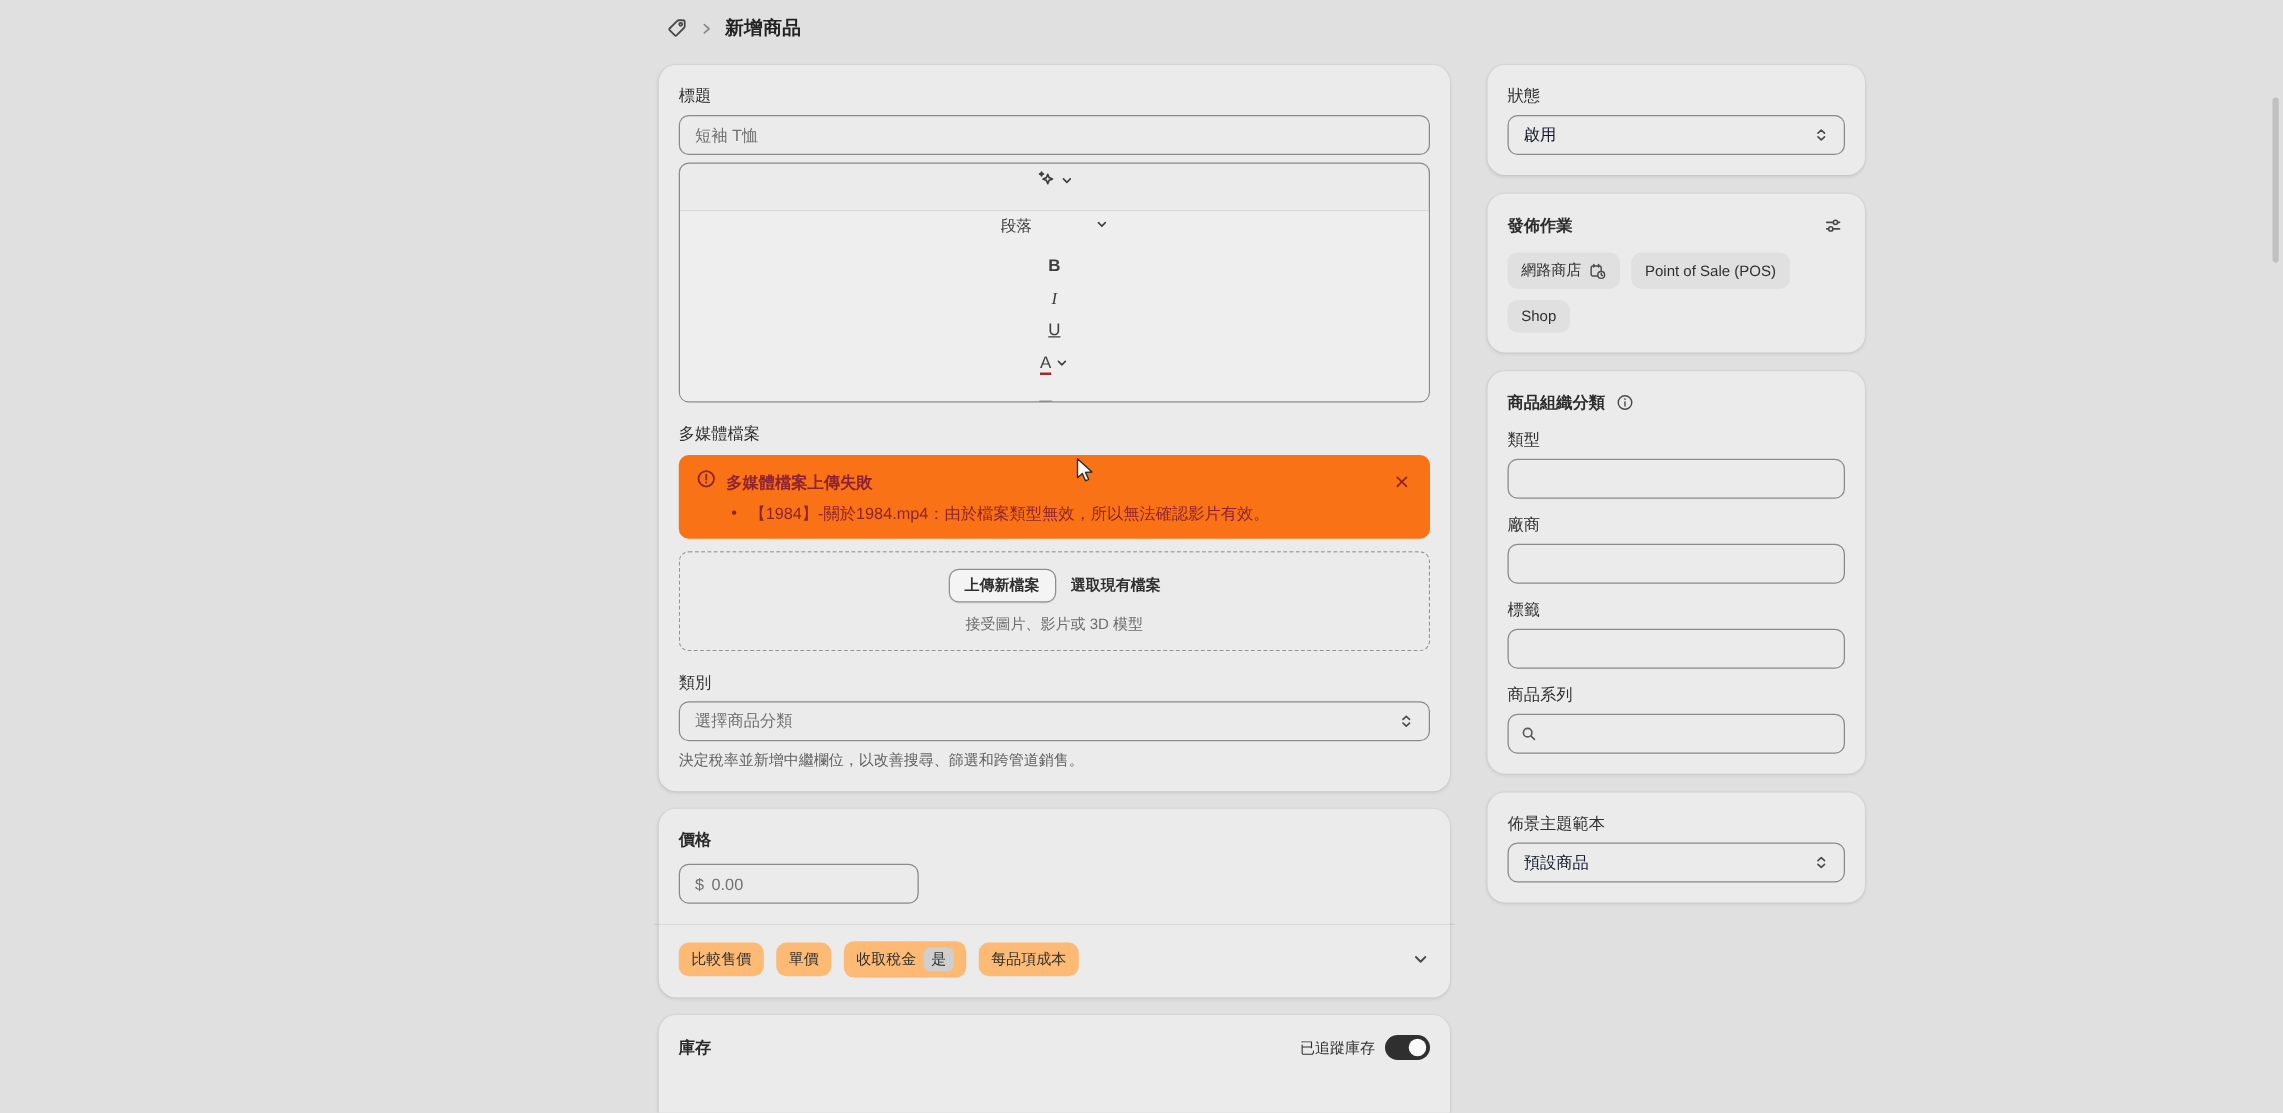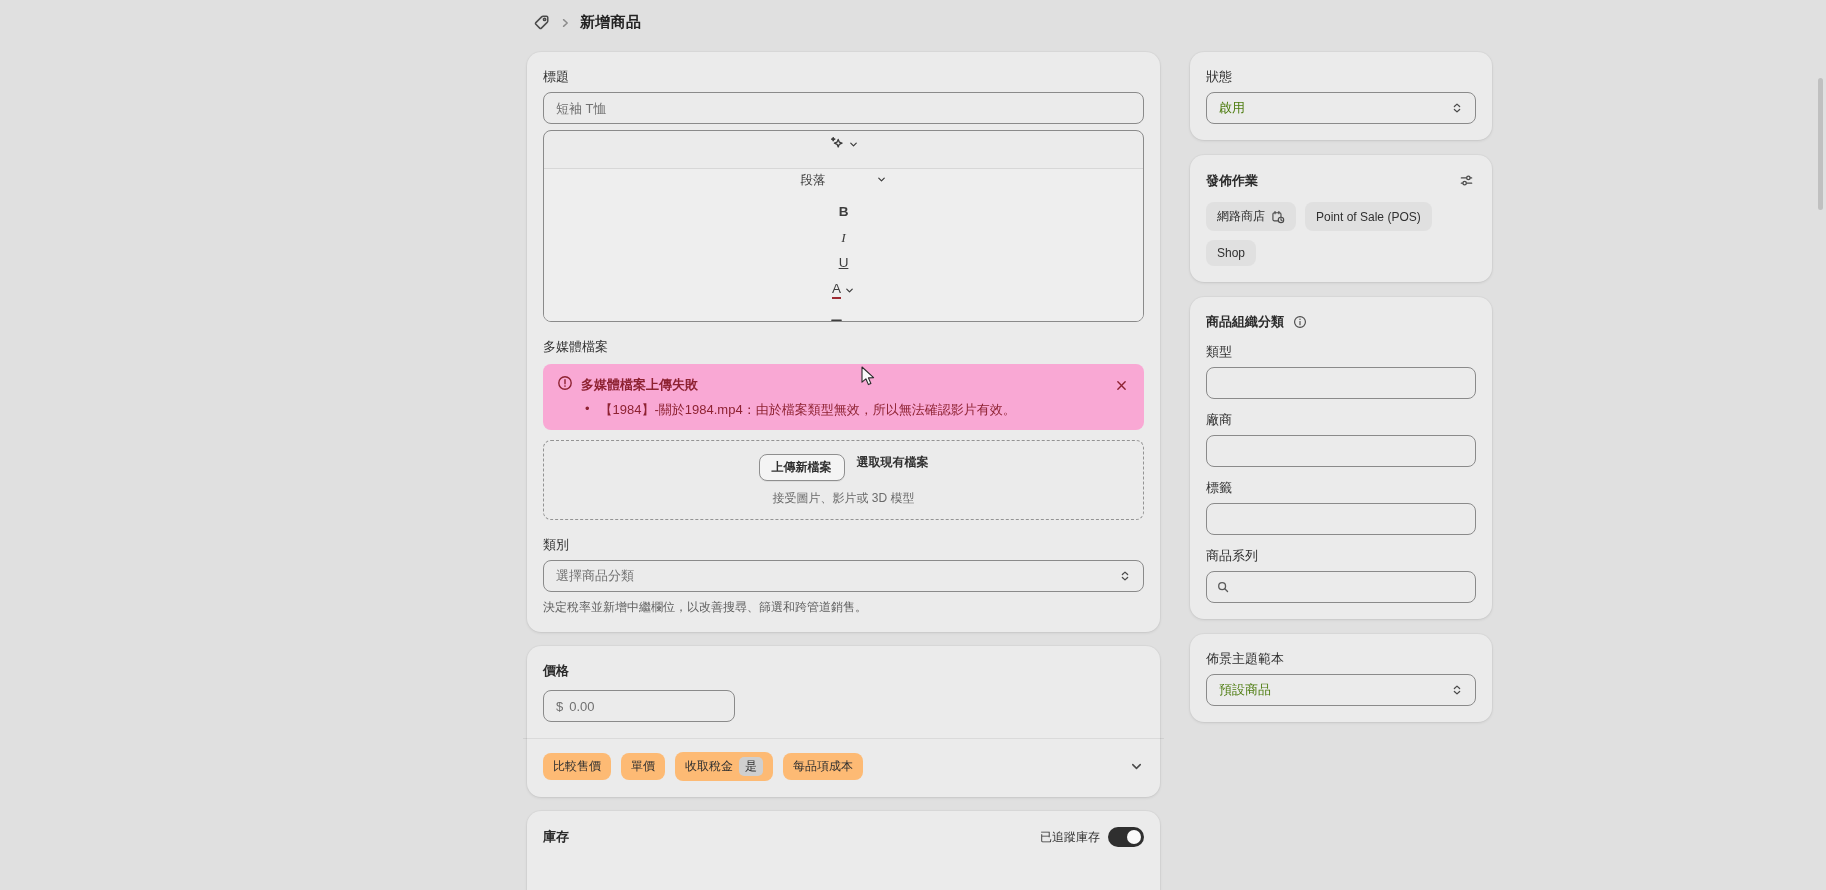--- a/index.html
+++ b/index.html
@@ -30,50 +30,50 @@
     background:transparent; padding:0 12px; font-size:13px; color:#303030;
     font-family:inherit; outline:none;
   }
   .text-input::placeholder { color:#707070; opacity:1; }
 
   .select {
     width:100%; height:32px; border:1px solid #8a8a8a; border-radius:8px;
     display:flex; align-items:center; justify-content:space-between;
     padding:0 12px; font-size:13px; cursor:pointer;
   }
-  .select .val { color:#4d7c0f; }
+  .select .val { color:#0f172a; }
   .select .val.placeholder { color:#707070; }
   .select .caret { color:#4a4a4a; display:flex; }
 
   .section-gap { margin-top:16px; }
 
   
   .editor { border:1px solid #8a8a8a; border-radius:8px; margin-top:6px; overflow:hidden; }
   .editor-toolbar { display:flex; align-items:center; height:38px; padding:0 10px; gap:4px; border-bottom:1px solid #d7d7d7;flex-direction:column; }
   .tbtn { display:flex; align-items:center; gap:3px; padding:4px 5px; border-radius:6px; color:#3d3d3d; cursor:pointer; }
   .tbtn .glyph { font-size:13.5px; line-height:1; }
   .tbtn .glyph.b { font-weight:800; }
   .tbtn .glyph.i { font-style:italic; font-family:"Liberation Serif","DejaVu Serif",serif; }
   .tbtn .glyph.u { text-decoration:underline; }
   .tbtn .glyph.a { border-bottom:2.5px solid #9c2b33; padding-bottom:1px; }
   .tbtn.disabled { color:#b3b3b3; }
   .tb-sep { width:1px; height:20px; background:#cfcfcf; margin:0 6px; }
   .tb-dd { min-width:96px; justify-content:space-between; }
   .editor-body { height:152px; background:#eeeeee; cursor:text; }
 
   
-  .banner { background:#f9a8d4; border-radius:8px; padding:11px 14px; margin-top:8px; color:#8e2232; }
+  .banner { background:#f97316; border-radius:8px; padding:11px 14px; margin-top:8px; color:#8e2232; }
   .banner-head { display:flex; align-items:center; gap:8px; }
   .banner-title { font-size:13px; font-weight:700; flex:1; }
   .banner-close { display:flex; cursor:pointer; color:#8e2232; padding:2px; }
   .banner-item { display:flex; gap:10px; margin:6px 0 0 28px; font-size:13px; }
 
   
   .dropzone { border:1px dashed #939393; border-radius:8px; margin-top:10px; padding:13px 10px 12px; text-align:center; }
-  .dz-row { display:flex; align-items:flex-start; justify-content:center; gap:12px; }
+  .dz-row { display:flex; align-items:center; justify-content:center; gap:12px; }
   .btn-secondary {
     font-size:12px; font-weight:600; color:#2f2f2f; background:#f4f4f4;
     border:1px solid #8f8f8f; border-radius:8px; padding:4px 12px; cursor:pointer;
     font-family:inherit; box-shadow:0 1px 0 rgba(0,0,0,.06);
   }
   .btn-plain { font-size:12px; font-weight:600; color:#2f2f2f; background:none; border:none; cursor:pointer; font-family:inherit; }
   .dz-hint { font-size:12px; color:#6b6b6b; margin-top:9px; }
   .help-text { font-size:12px; color:#616161; margin-top:7px; }
 
   

